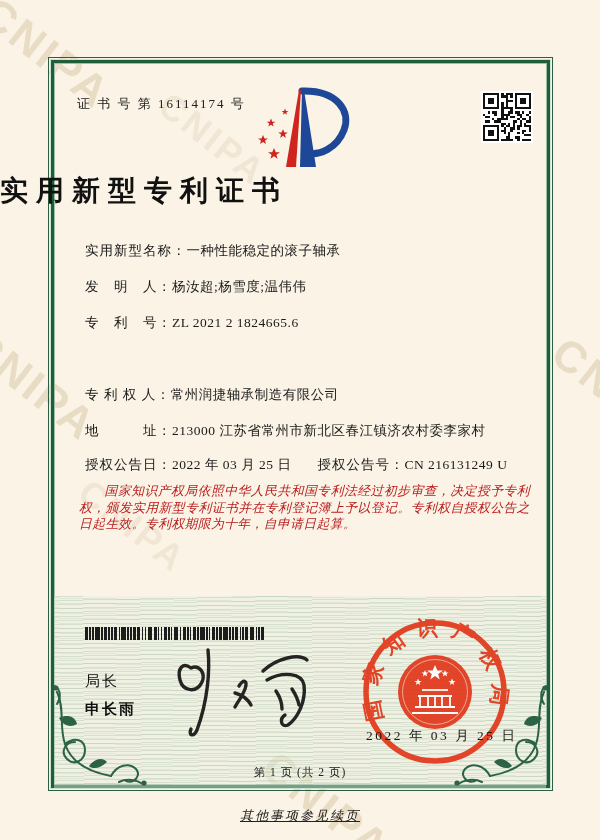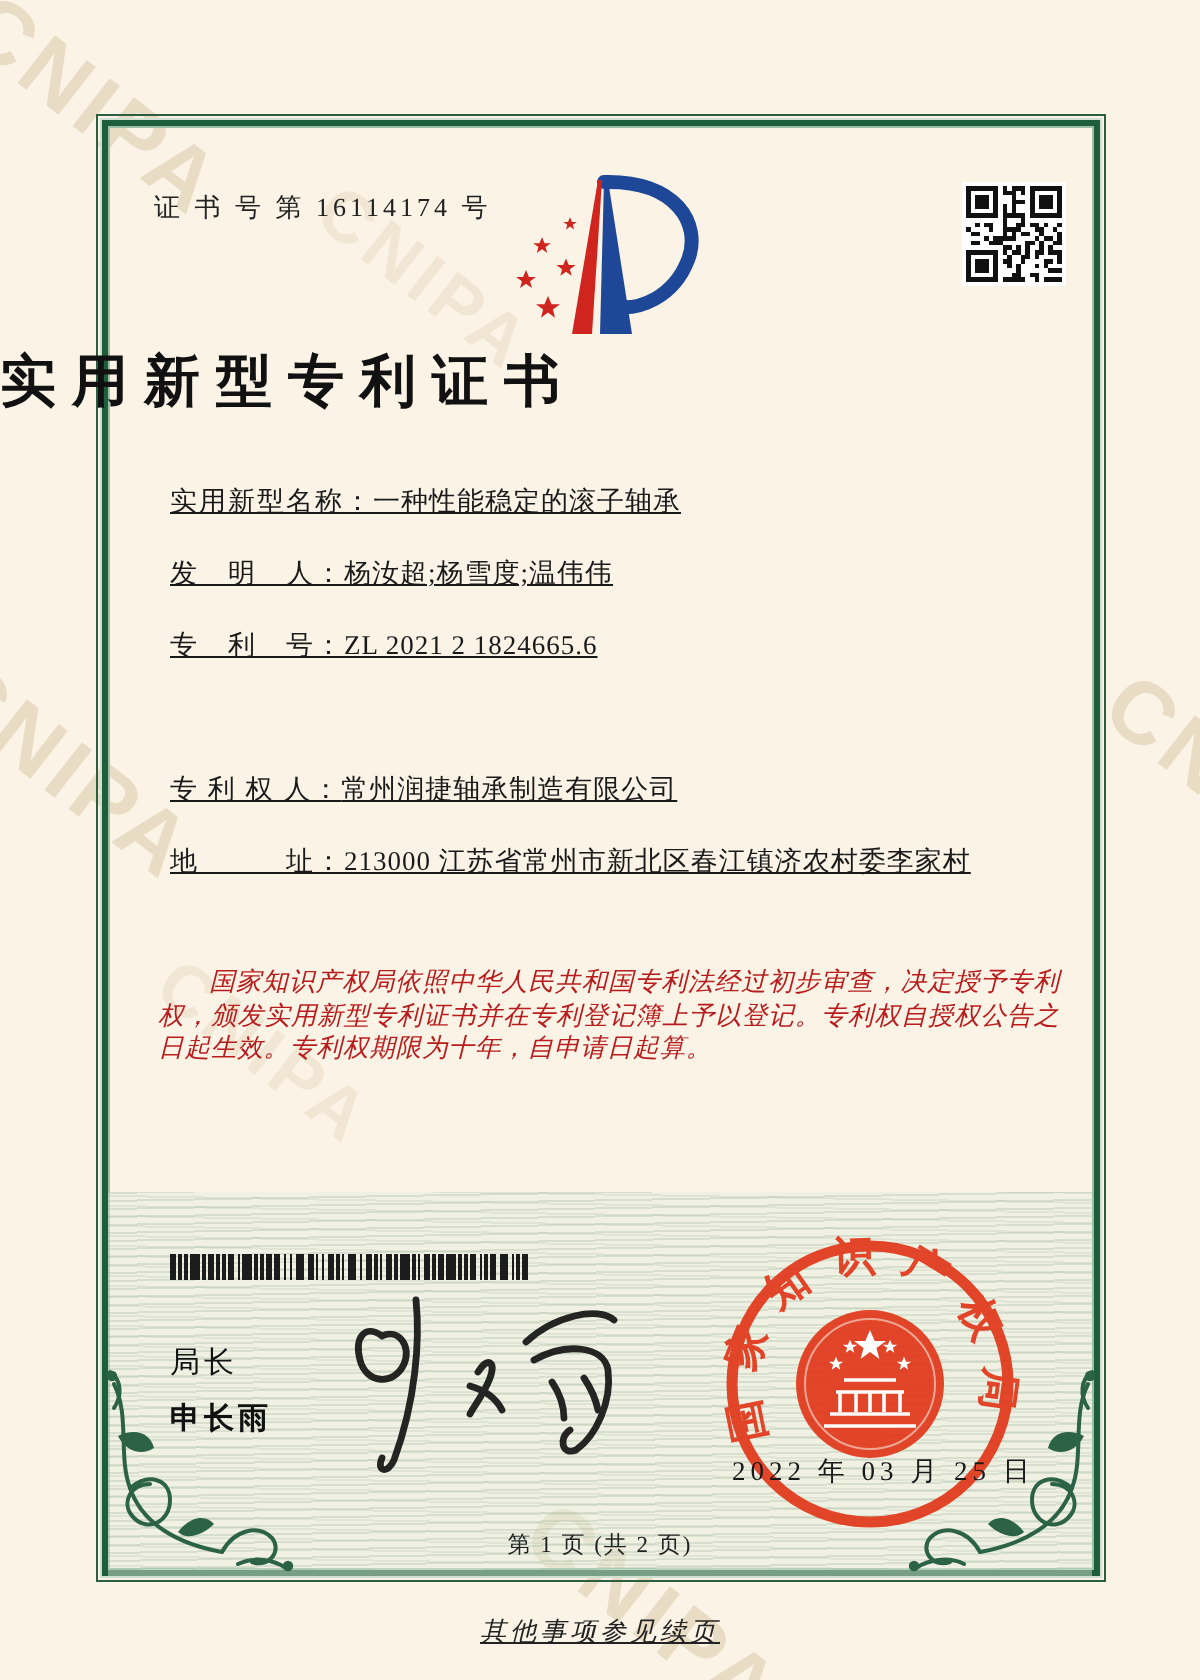--- a/index.html
+++ b/index.html
@@ -27,21 +27,21 @@
 
   .cert-no{position:absolute;left:77px;top:95px;font-size:13px;color:#222;
       letter-spacing:2px;}
   .logo{position:absolute;left:240px;top:86px;width:118px;height:86px;}
   .qr{position:absolute;left:481px;top:91px;width:52px;height:52px;background:#fff;
       padding:2px;box-sizing:border-box;}
   .title{position:absolute;left:0;right:0;top:172px;text-align:left;
       font-size:28px;font-weight:bold;letter-spacing:8px;color:#111;}
 
   .row{position:absolute;left:85px;right:47px;font-size:13.5px;color:#1a1a1a;
-      letter-spacing:.5px;white-space:nowrap;text-decoration:underline;}
+      letter-spacing:.5px;white-space:nowrap;}
   .row .lab{letter-spacing:1px;}
   .pair2{margin-left:26px;}
 
   .paras{position:absolute;left:79px;right:70px;top:483px;font-size:12.8px;
       font-style:italic;color:#b91c1c;line-height:16.5px;text-align:justify;}
   .paras p{margin:0;text-indent:2em;letter-spacing:.4px;}
 
   .barcode{position:absolute;left:85px;top:627px;height:13px;display:flex;
       gap:1.4px;align-items:stretch;}
   .barcode i{display:block;background:#1c1c1c;}
@@ -271,20 +271,23 @@
   </div>
   <div class="row" style="top:314px">
     <span class="lab">专　利　号：</span><span>ZL 2021 2 1824665.6</span>
   </div>
   <div class="row" style="top:386px">
     <span class="lab">专 利 权 人：</span><span>常州润捷轴承制造有限公司</span>
   </div>
   <div class="row" style="top:422px">
     <span class="lab">地　　　址：</span><span>213000 江苏省常州市新北区春江镇济农村委李家村</span>
   </div>
+  <div class="row" style="top:456px">
+    <span class="lab">授权公告日：</span><span>2022 年 03 月 25 日</span><span class="pair2 lab">授权公告号：</span><span>CN 216131249 U</span>
+  </div>
 
   <div class="paras">
     <p>国家知识产权局依照中华人民共和国专利法经过初步审查，决定授予专利权，颁发实用新型专利证书并在专利登记簿上予以登记。专利权自授权公告之日起生效。专利权期限为十年，自申请日起算。</p>
   </div>
 
   <div class="barcode">
       <i style="width: 3px;"></i>
       <i style="width: 1.5px;"></i>
       <i style="width: 1.5px;"></i>
       <i style="width: 4.5px;"></i>

